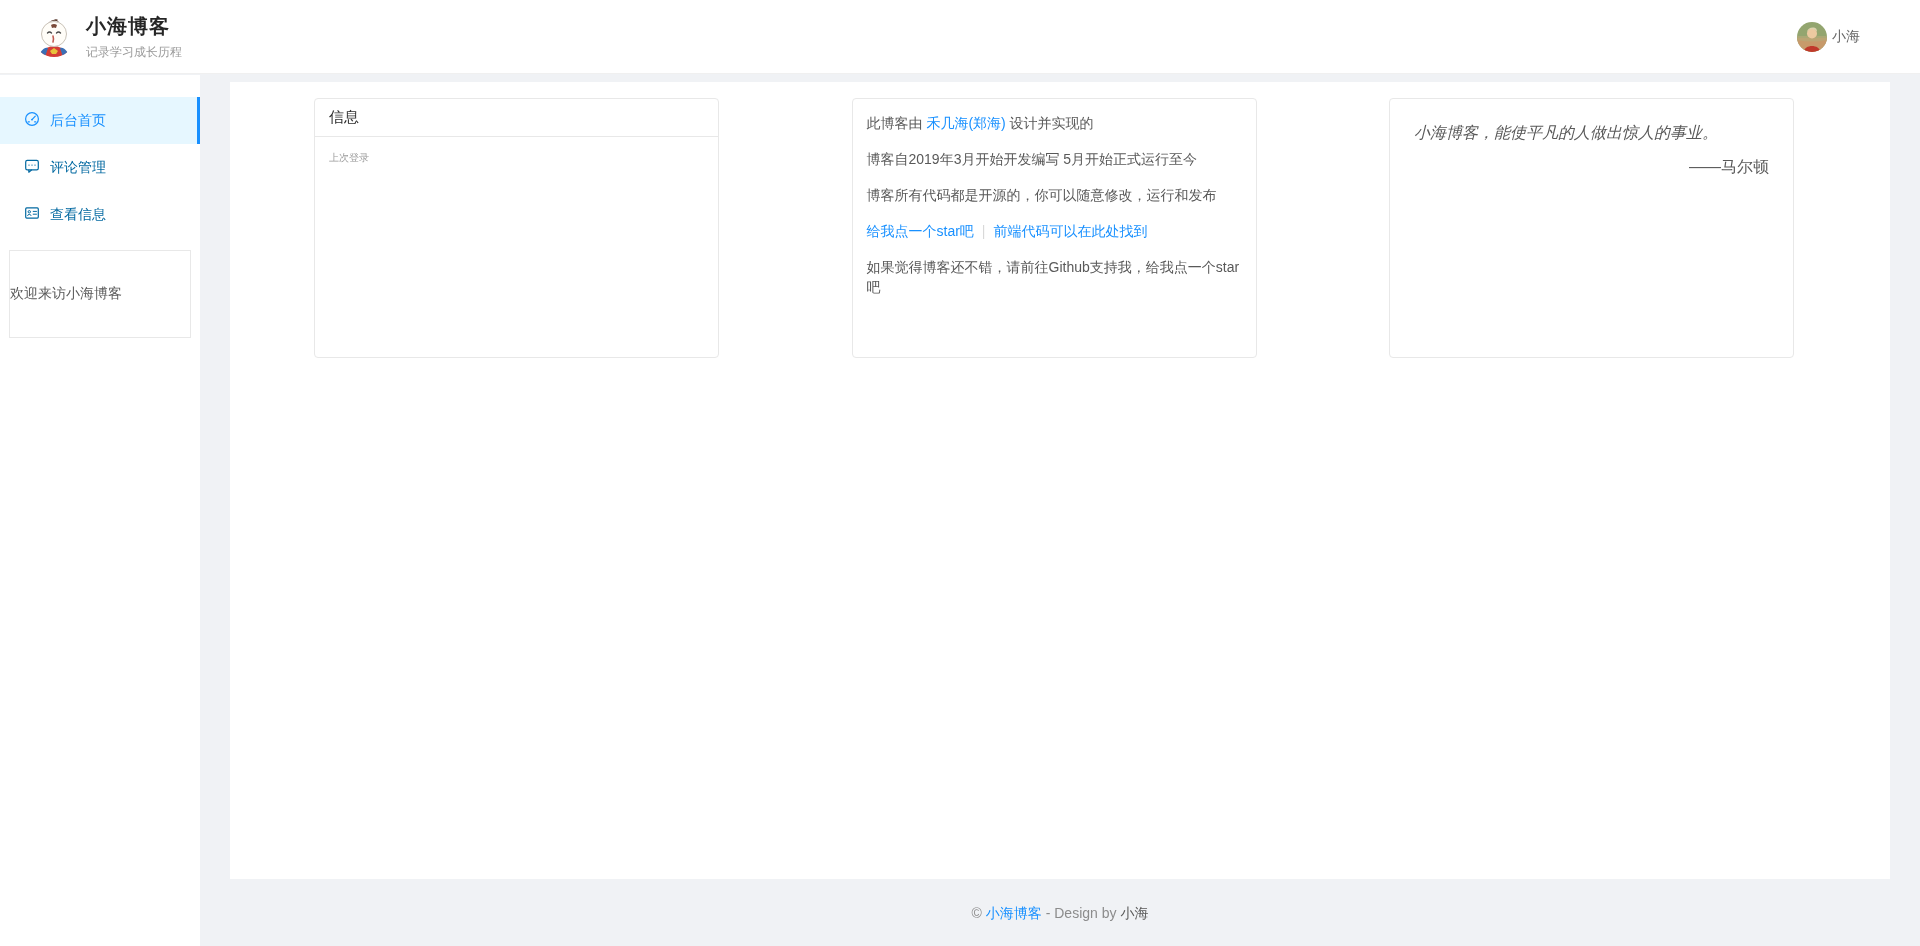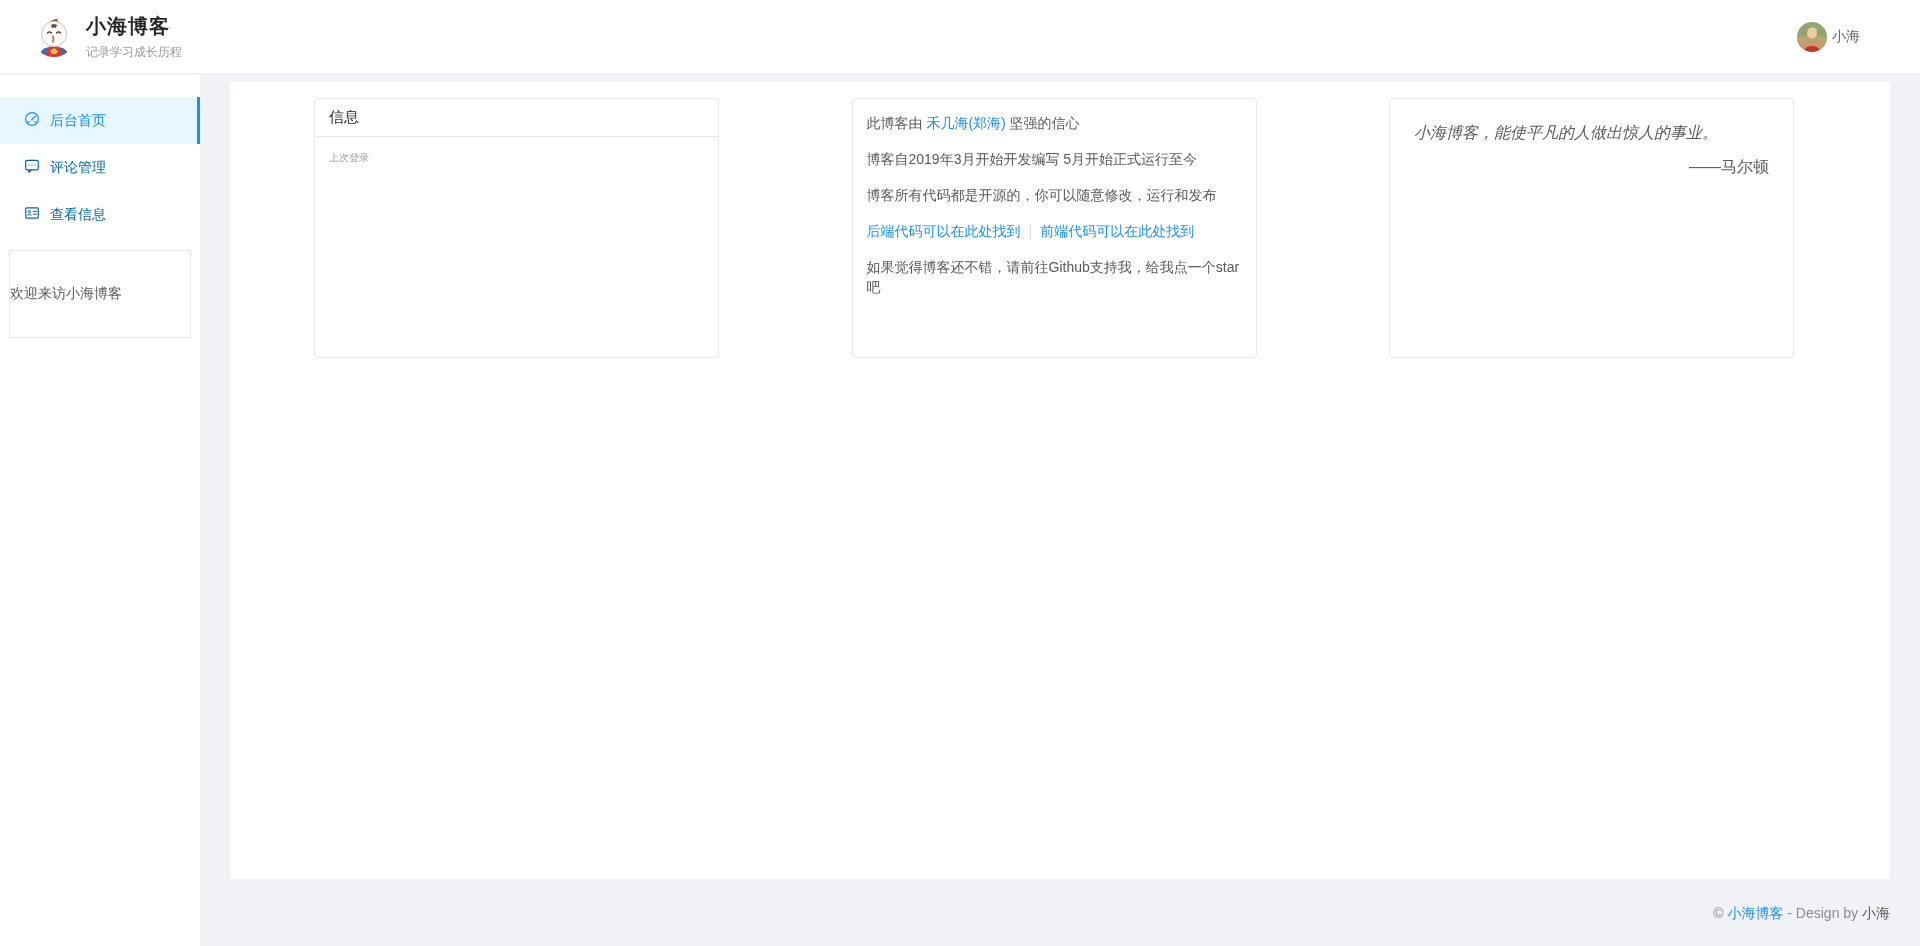--- a/index.html
+++ b/index.html
@@ -72,21 +72,21 @@
   a.link { color:#1890ff; text-decoration:none; cursor:pointer; }
   .link-sep { color:#d9d9d9; margin:0 8px; }
 
   .quote-body { padding:24px; }
   .quote-text { font-style:italic; color:#595959; line-height:20px; }
   .quote-author { text-align:right; margin-top:14px; color:#595959; }
 
   
   .footer {
     position:absolute; left:230px; top:905px; width:1660px;
-    text-align:right; font-size:14px; color:#8c8c8c;
+    text-align:center; font-size:14px; color:#8c8c8c;
   }
   .footer .author { color:#595959; }
 </style>
 </head>
 <body>
 
 <div class="header">
   <div class="brand">
     <div class="logo">
       <svg viewBox="0 0 40 40" width="40" height="40">
@@ -170,24 +170,24 @@
 
     <div class="card">
       <div class="card-header">信息</div>
       <div class="card-body">
         <div class="info-label">上次登录</div>
       </div>
     </div>
 
     <div class="card">
       <div class="card-body about-body">
-        <p><span>此博客由 </span><a class="link">禾几海(郑海)</a><span> 坚强的信心</span></p>
+        <p><span>此博客由 </span><a class="link">禾几海(郑海)</a><span> 设计并实现的</span></p>
         <p>博客自2019年3月开始开发编写 5月开始正式运行至今</p>
         <p>博客所有代码都是开源的，你可以随意修改，运行和发布</p>
-        <p><a class="link">后端代码可以在此处找到</a><span class="link-sep">|</span><a class="link">前端代码可以在此处找到</a></p>
+        <p><a class="link">给我点一个star吧</a><span class="link-sep">|</span><a class="link">前端代码可以在此处找到</a></p>
         <p>如果觉得博客还不错，请前往Github支持我，给我点一个star吧</p>
       </div>
     </div>
 
     <div class="card">
       <div class="quote-body">
         <div class="quote-text">小海博客，能使平凡的人做出惊人的事业。</div>
         <div class="quote-author">——马尔顿</div>
       </div>
     </div>

